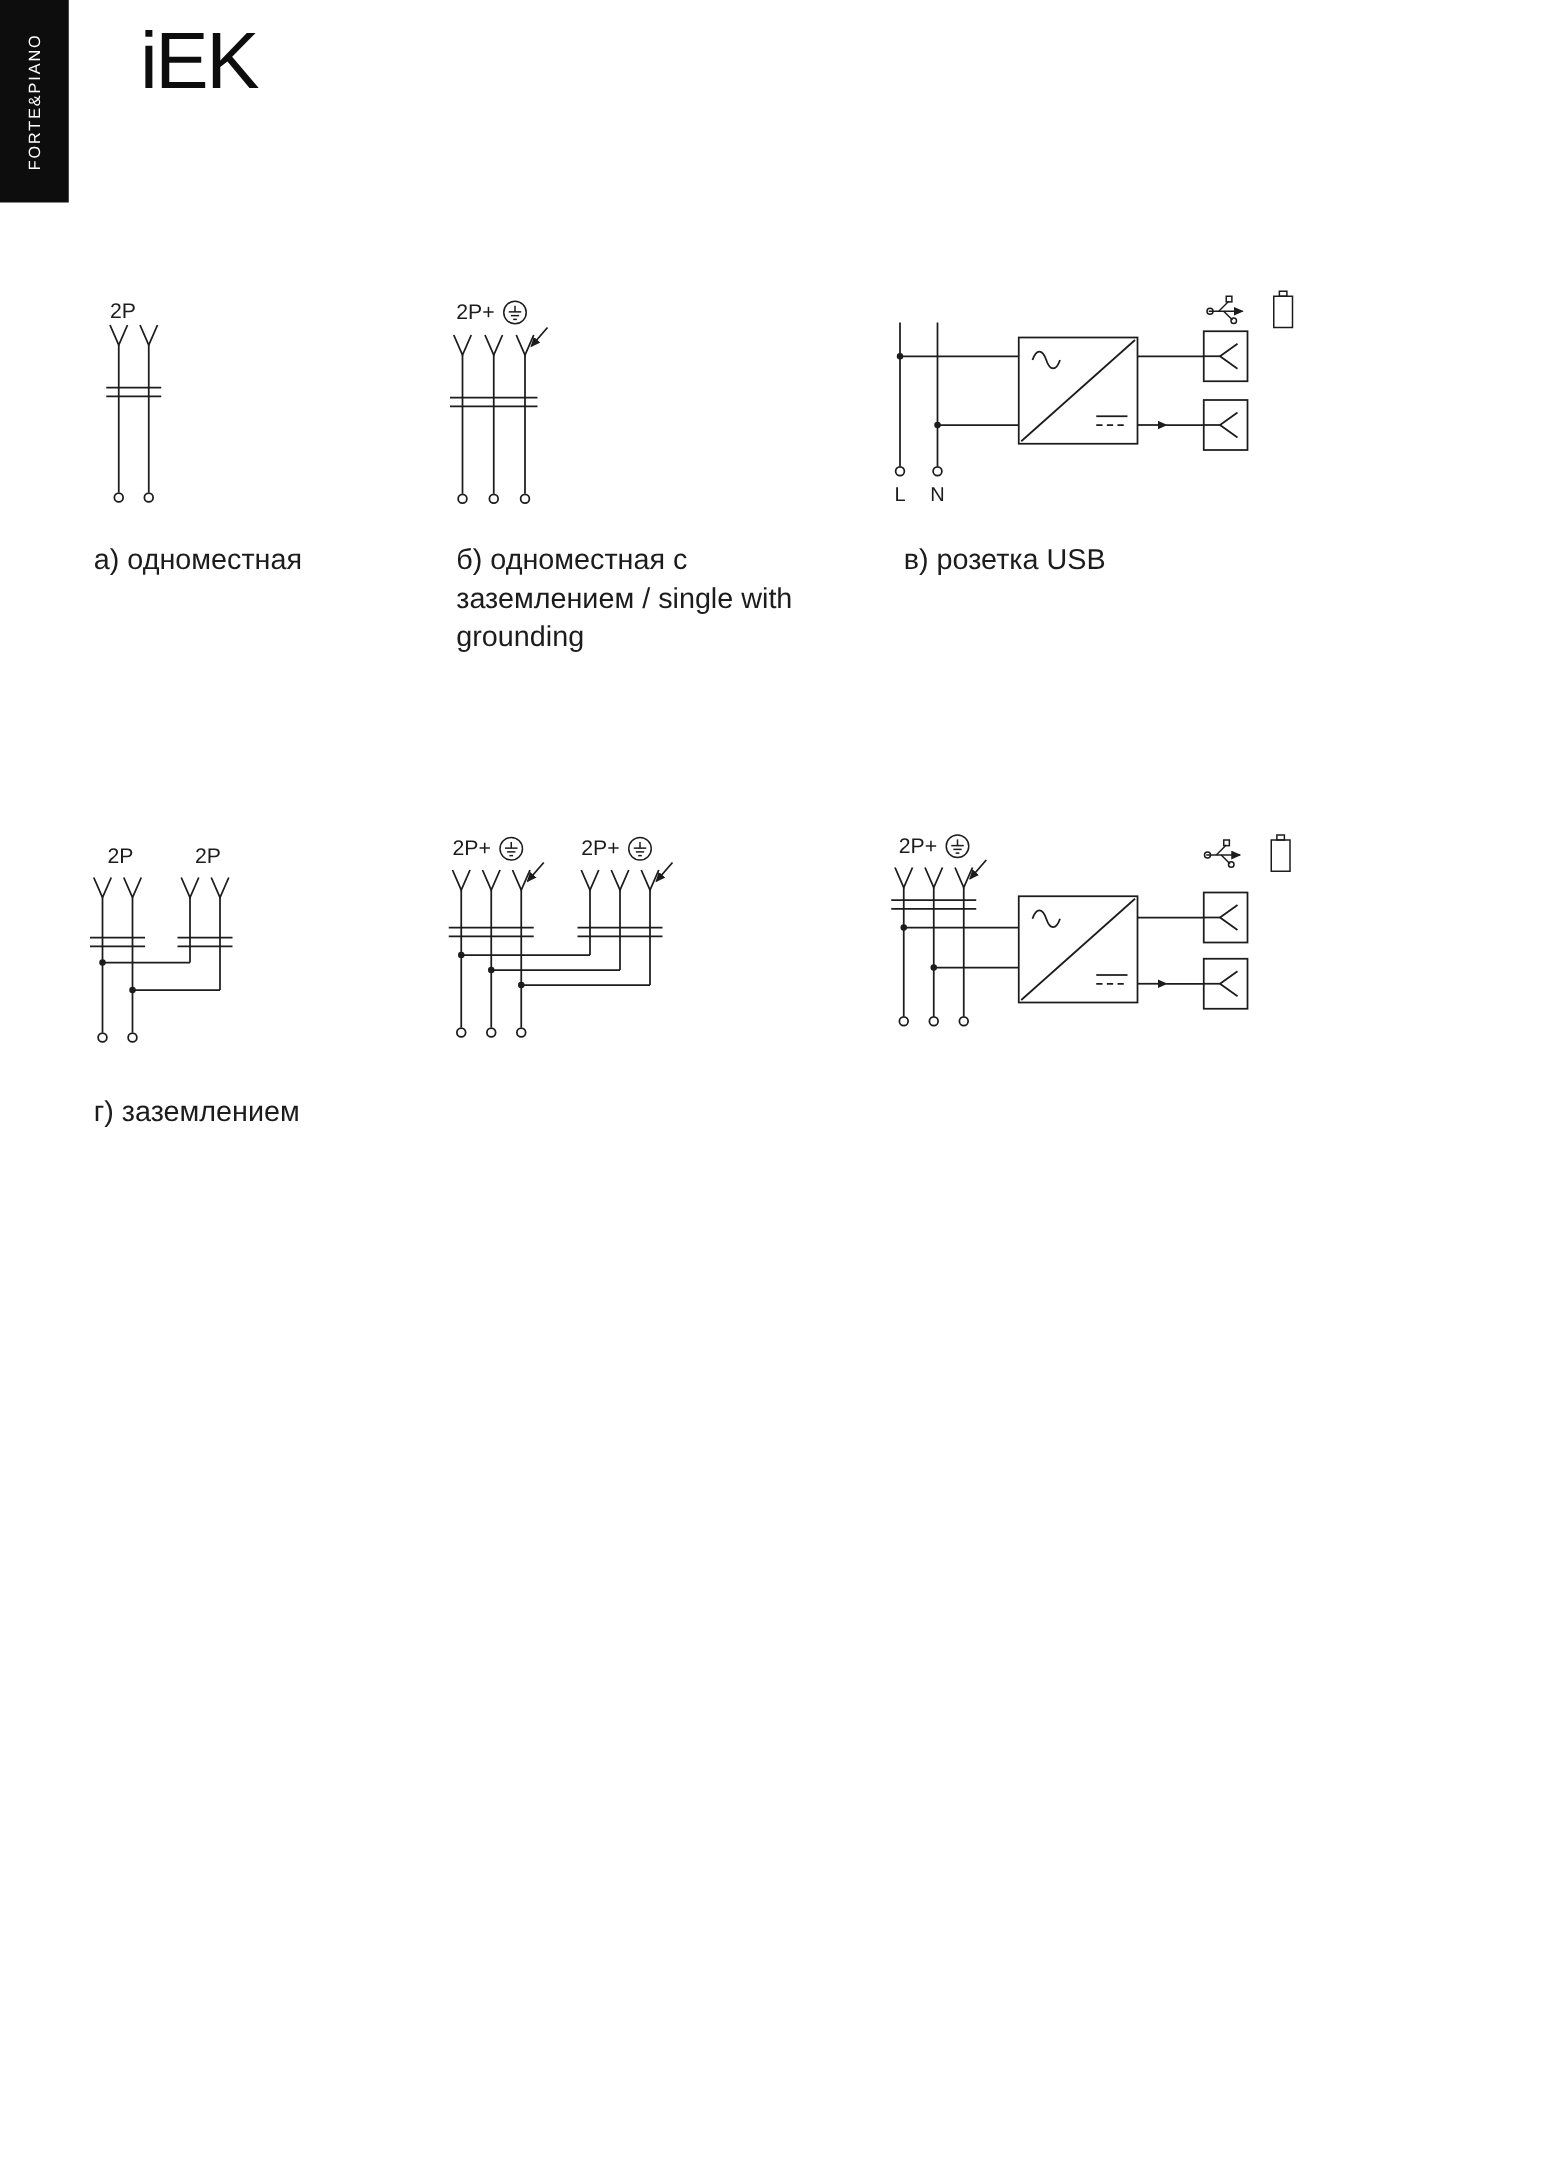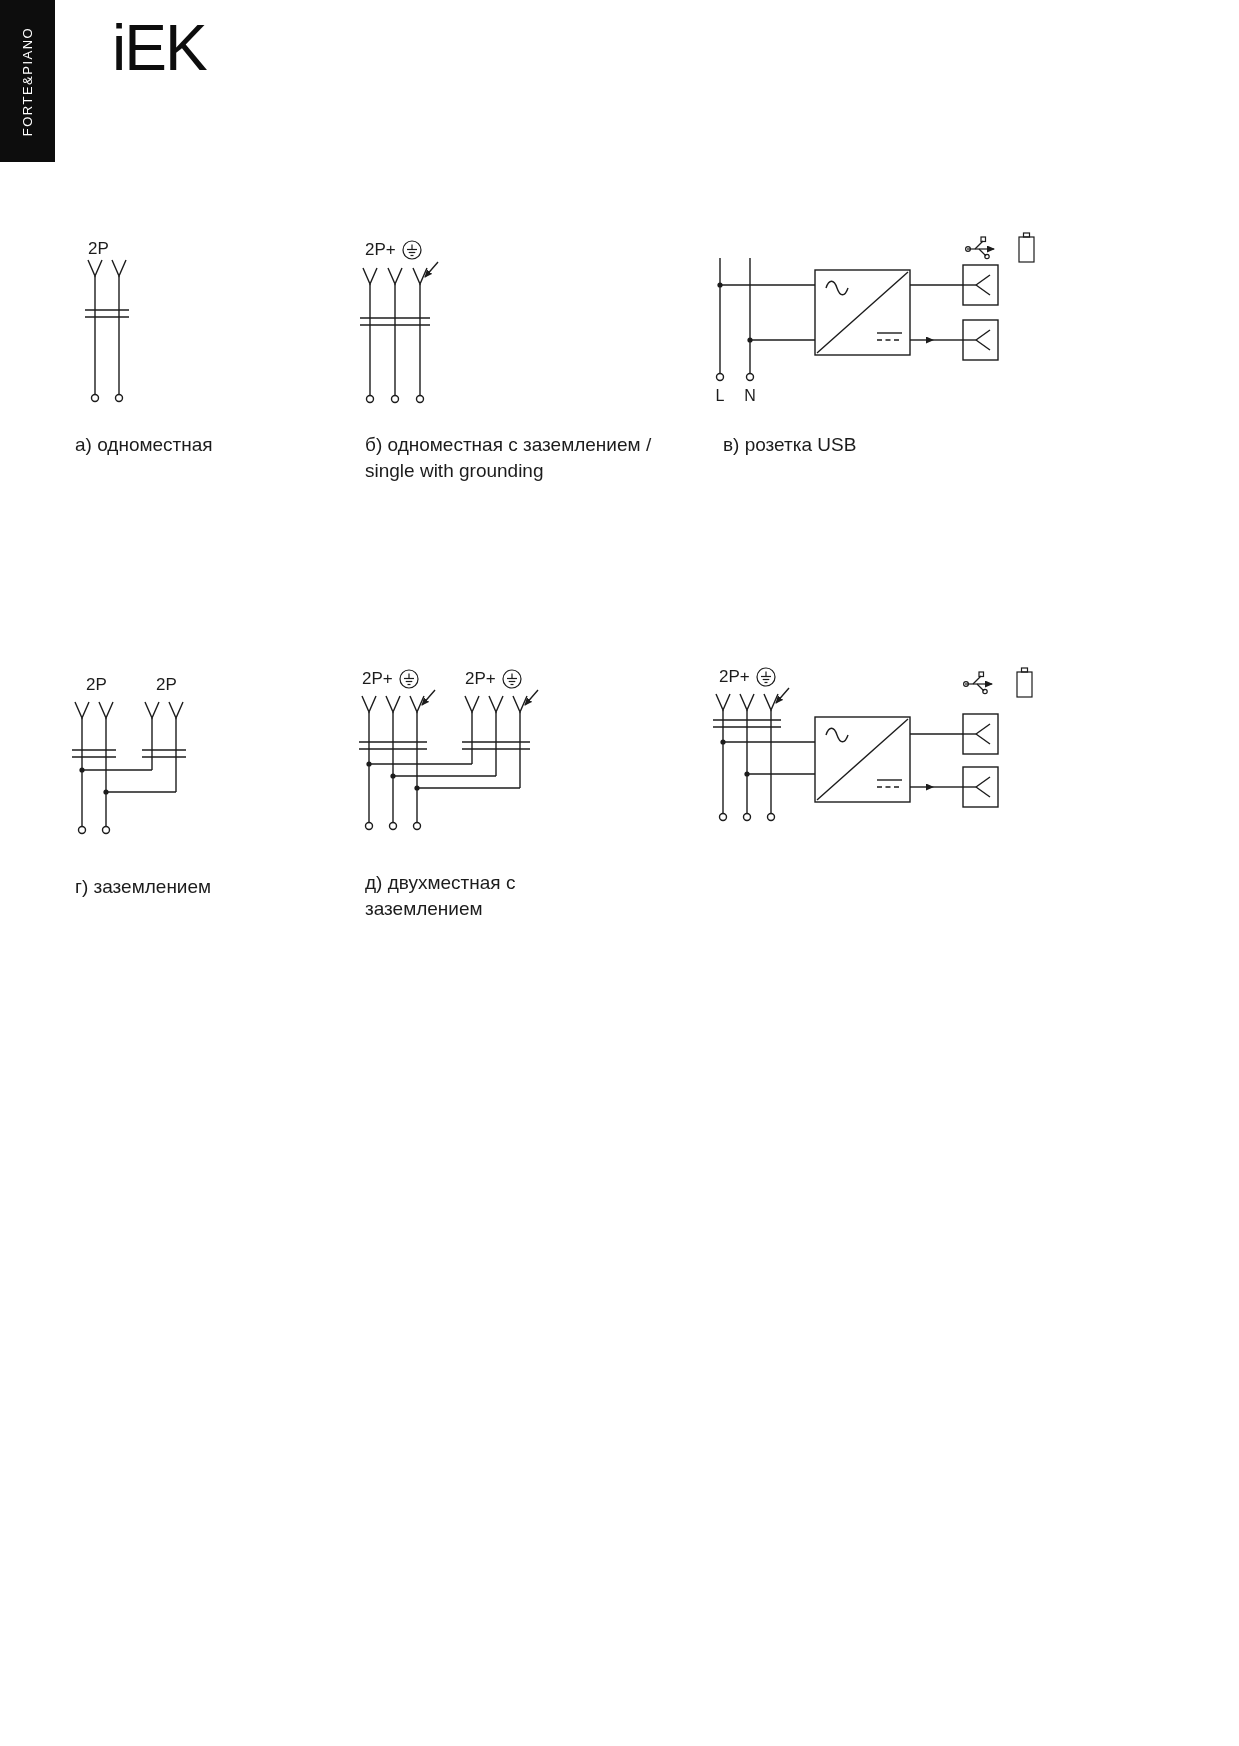--- a/index.html
+++ b/index.html
@@ -4,21 +4,21 @@
 <style>
   html,body{margin:0;padding:0;background:#ffffff;}
   .page{position:relative;width:1239px;height:1746px;background:#fff;
         font-family:"Liberation Sans",sans-serif;color:#1c1c1c;overflow:hidden;}
   .sidebar{position:absolute;left:0;top:0;width:55px;height:162px;background:#0d0d0d;
            display:flex;align-items:center;justify-content:center;}
   .sidebar span{transform:rotate(-90deg);white-space:nowrap;color:#fff;font-size:13px;
                 letter-spacing:1.5px;font-weight:500;}
   .logo{position:absolute;left:74px;top:16px;font-size:64px;font-weight:normal;
         letter-spacing:-2px;color:#0d0d0d;line-height:1;margin-left:38px;}
-  .diag-caption{position:absolute;font-size:19px;line-height:1.35;color:#1c1c1c;}
+  .diag-caption{position:absolute;font-size:23px;line-height:1.35;color:#1c1c1c;}
   .fig-caption{position:absolute;left:78px;top:1134px;font-size:21px;color:#1c1c1c;}
   svg{position:absolute;overflow:visible;}
   svg text{font-family:"Liberation Sans",sans-serif;fill:#1c1c1c;}
   .ln line,.ln path,.ln rect{stroke:#1c1c1c;stroke-width:1.4;fill:none;}
   .thin line,.thin path,.thin circle,.thin rect{stroke:#1c1c1c;stroke-width:1.2;fill:none;}
   .dot{fill:#1c1c1c;stroke:none;}
   .term{fill:#ffffff;stroke:#1c1c1c;stroke-width:1.4;}
 </style>
 </head>
 <body>
@@ -189,21 +189,20 @@
       <line x1="144" y1="114" x2="41" y2="114"></line>
       <line x1="168" y1="126" x2="65" y2="126"></line>
       <circle class="dot" cx="17" cy="102" r="2.6"></circle>
       <circle class="dot" cx="41" cy="114" r="2.6"></circle>
       <circle class="dot" cx="65" cy="126" r="2.6"></circle>
       <circle class="term" cx="17" cy="164" r="3.5"></circle>
       <circle class="term" cx="41" cy="164" r="3.5"></circle>
       <circle class="term" cx="65" cy="164" r="3.5"></circle>
     </g>
   </svg>
-  <div class="diag-caption" style="left:365px;top:870px;width:190px">д) двухместная с заземлением</div>
 
   <svg style="left:703px;top:658px" width="345" height="195">
     <text x="16" y="24" font-size="17">2P+</text>
     <g class="thin">
       <circle cx="63" cy="19" r="9"></circle>
       <line x1="63" y1="13.5" x2="63" y2="18.5"></line>
       <line x1="58" y1="18.5" x2="68" y2="18.5"></line>
       <line x1="59.7" y1="21.5" x2="66.3" y2="21.5"></line>
       <line x1="61.5" y1="24.5" x2="64.5" y2="24.5"></line>
     </g>

